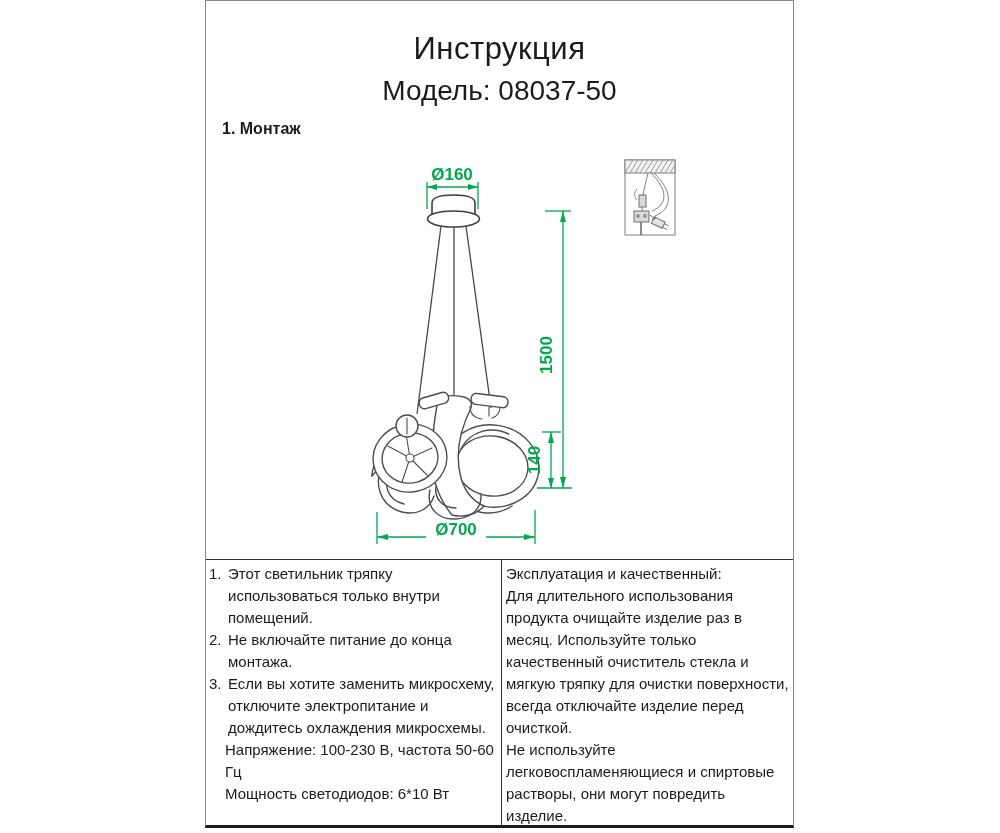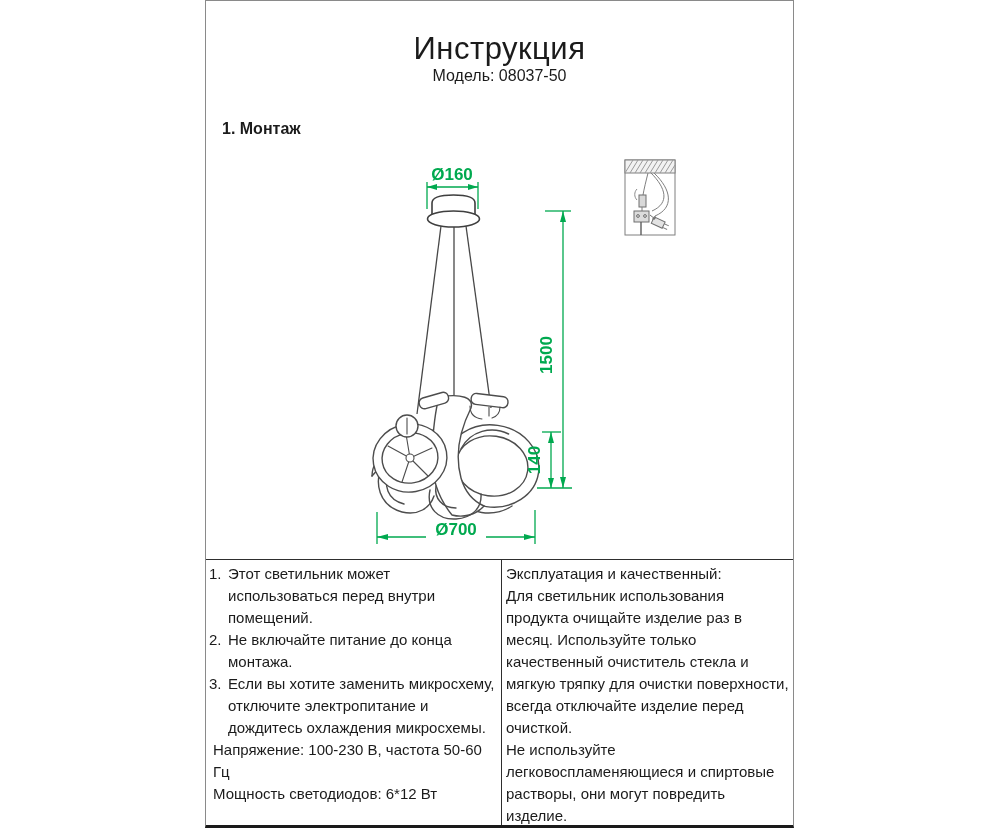--- a/index.html
+++ b/index.html
@@ -7,33 +7,33 @@
     width:1000px;height:833px;position:relative;background:#ffffff;
     font-family:"Liberation Sans", sans-serif;color:#1b1b1b;overflow:hidden;
   }
   .page{
     position:absolute;left:205px;top:0;width:589px;height:828px;
     box-sizing:border-box;background:#ffffff;
     border:1px solid #8a8a8a;border-bottom:3px solid #1a1a1a;
   }
   .title-block{position:absolute;top:30px;left:0;width:100%;text-align:center;}
   .doc-title{font-size:31px;font-weight:400;letter-spacing:0.5px;}
-  .doc-model{font-size:16px;font-weight:400;}
+  .doc-model{font-size:28px;font-weight:400;margin-top:8px;}
   .section-label{position:absolute;left:16px;top:119px;font-size:16px;font-weight:bold;}
   .drawing-svg{position:absolute;left:0;top:0;}
   .notes{
     position:absolute;left:0;top:558px;right:0;bottom:0;
     display:flex;border-top:1px solid #2e2e2e;font-size:15px;line-height:22px;
   }
   .notes-left{width:296px;box-sizing:border-box;border-right:1px solid #2e2e2e;padding:3px 2px 0 3px;}
   .notes-right{flex:1;box-sizing:border-box;padding:3px 3px 0 4px;}
   .num-row{display:flex;}
   .num-row .num{width:19px;flex:none;}
   .num-row .txt{flex:1;}
-  .spec-line{margin-left:4px;}
+  .spec-line{margin-left:16px;}
 </style>
 </head>
 <body>
 
 <div class="page">
 
   <div class="title-block">
     <div class="doc-title">Инструкция</div>
     <div class="doc-model">Модель: 08037-50</div>
   </div>
@@ -176,33 +176,33 @@
         <line x1="664" y1="227" x2="669" y2="227"></line>
       </g>
       <path d="M650,217 L655,221 M655,221 L652,221 M655,221 L655,218" stroke="#6f6f6f"></path>
     </g>
   </svg>
 
   <div class="notes">
     <div class="notes-left">
       <div class="num-row">
         <span class="num">1.</span>
-        <span class="txt">Этот светильник может использоваться перед внутри помещений.</span>
+        <span class="txt">Этот светильник тряпку использоваться только внутри помещений.</span>
       </div>
       <div class="num-row">
         <span class="num">2.</span>
         <span class="txt">Не включайте питание до конца монтажа.</span>
       </div>
       <div class="num-row">
         <span class="num">3.</span>
         <span class="txt">Если вы хотите заменить микросхему, отключите электропитание и дождитесь охлаждения микросхемы.</span>
       </div>
       <div class="spec-line">Напряжение: 100-230 В, частота 50-60 Гц</div>
-      <div class="spec-line">Мощность светодиодов: 6*12 Вт</div>
+      <div class="spec-line">Мощность светодиодов: 6*10 Вт</div>
     </div>
     <div class="notes-right">
       <div>Эксплуатация и качественный:</div>
-      <div>Для светильник использования продукта очищайте изделие раз в месяц. Используйте только качественный очиститель стекла и мягкую тряпку для очистки поверхности, всегда отключайте изделие перед очисткой.</div>
+      <div>Для длительного использования продукта очищайте изделие раз в месяц. Используйте только качественный очиститель стекла и мягкую тряпку для очистки поверхности, всегда отключайте изделие перед очисткой.</div>
       <div>Не используйте легковоспламеняющиеся и спиртовые растворы, они могут повредить изделие.</div>
     </div>
   </div>
 
 </div>
 
 </body></html>

